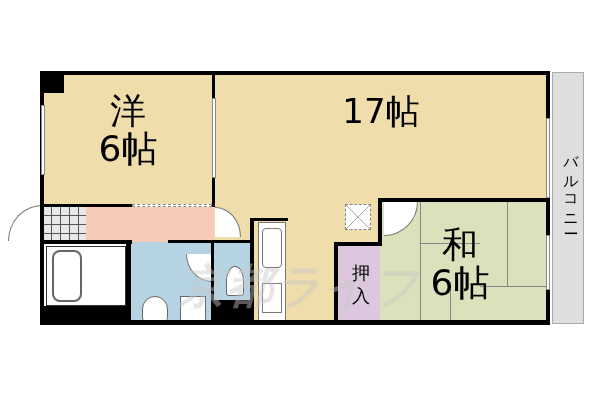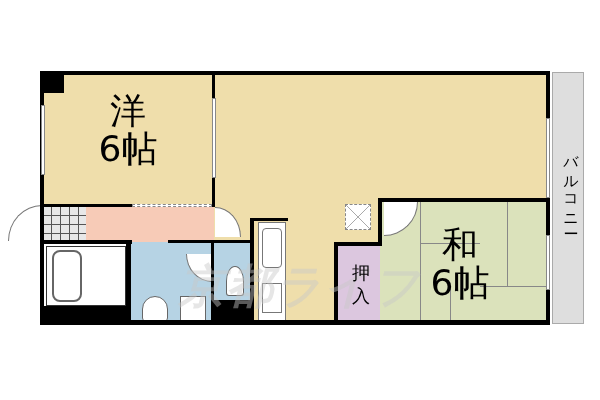--- a/index.html
+++ b/index.html
@@ -79,20 +79,21 @@
 <div class="win" style="left:546px;top:235px;width:4px;height:55px;"></div>
 <div class="win" style="left:132px;top:204px;width:80px;height:3px;border-style:dashed;"></div>
 
 <div class="label" style="left:140px;top:262px;width:320px;font-size:46px;font-weight:bold;color:rgba(200,200,200,0.45);letter-spacing:2px;font-style:italic;">京都ライフ</div>
 
 <div class="label big" style="left:42px;top:92px;width:172px;">
   <div>洋</div>
   <div>6帖</div>
 </div>
 <div class="label med" style="left:214px;top:94px;width:334px;">
+  <div>17帖</div>
 </div>
 <div class="label big" style="left:400px;top:226px;width:120px;">
   <div>和</div>
   <div>6帖</div>
 </div>
 <div class="label small" style="left:338px;top:262px;width:42px;">
   <div style="width:14px;margin:0 auto;word-break:break-all;">押入</div>
 </div>
 <div class="label vert" style="left:558px;top:145px;width:20px;">バルコニー</div>
 

